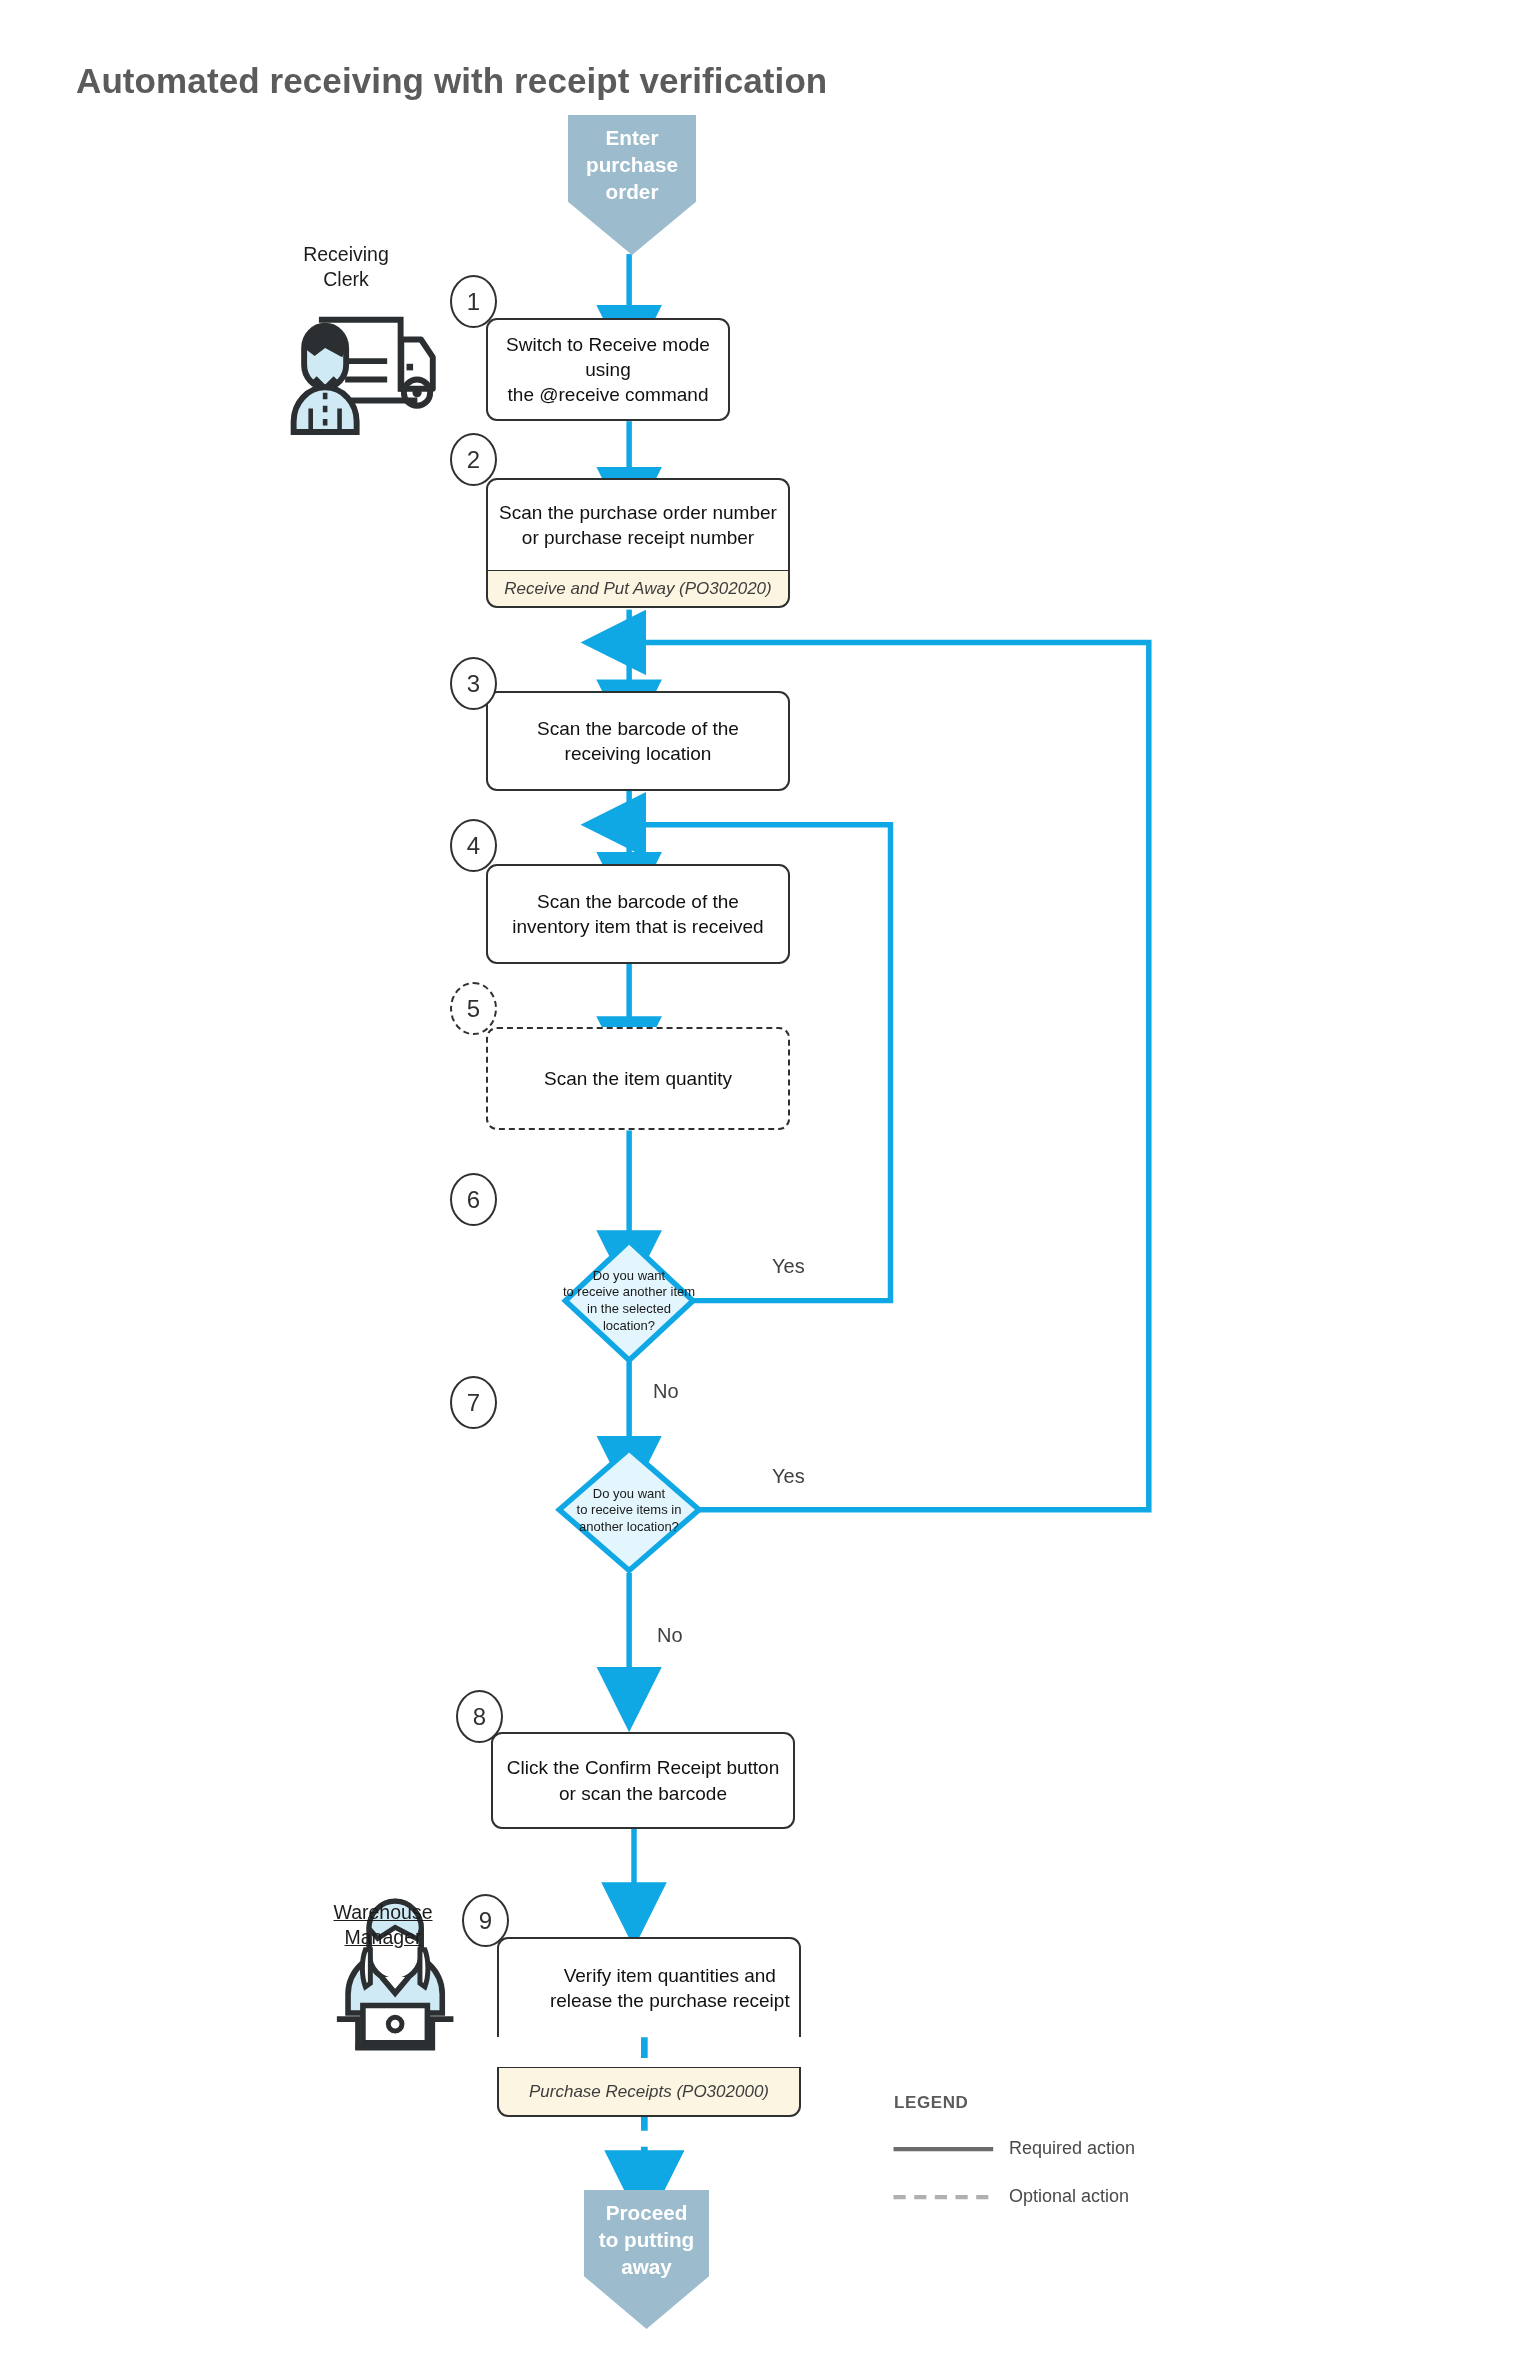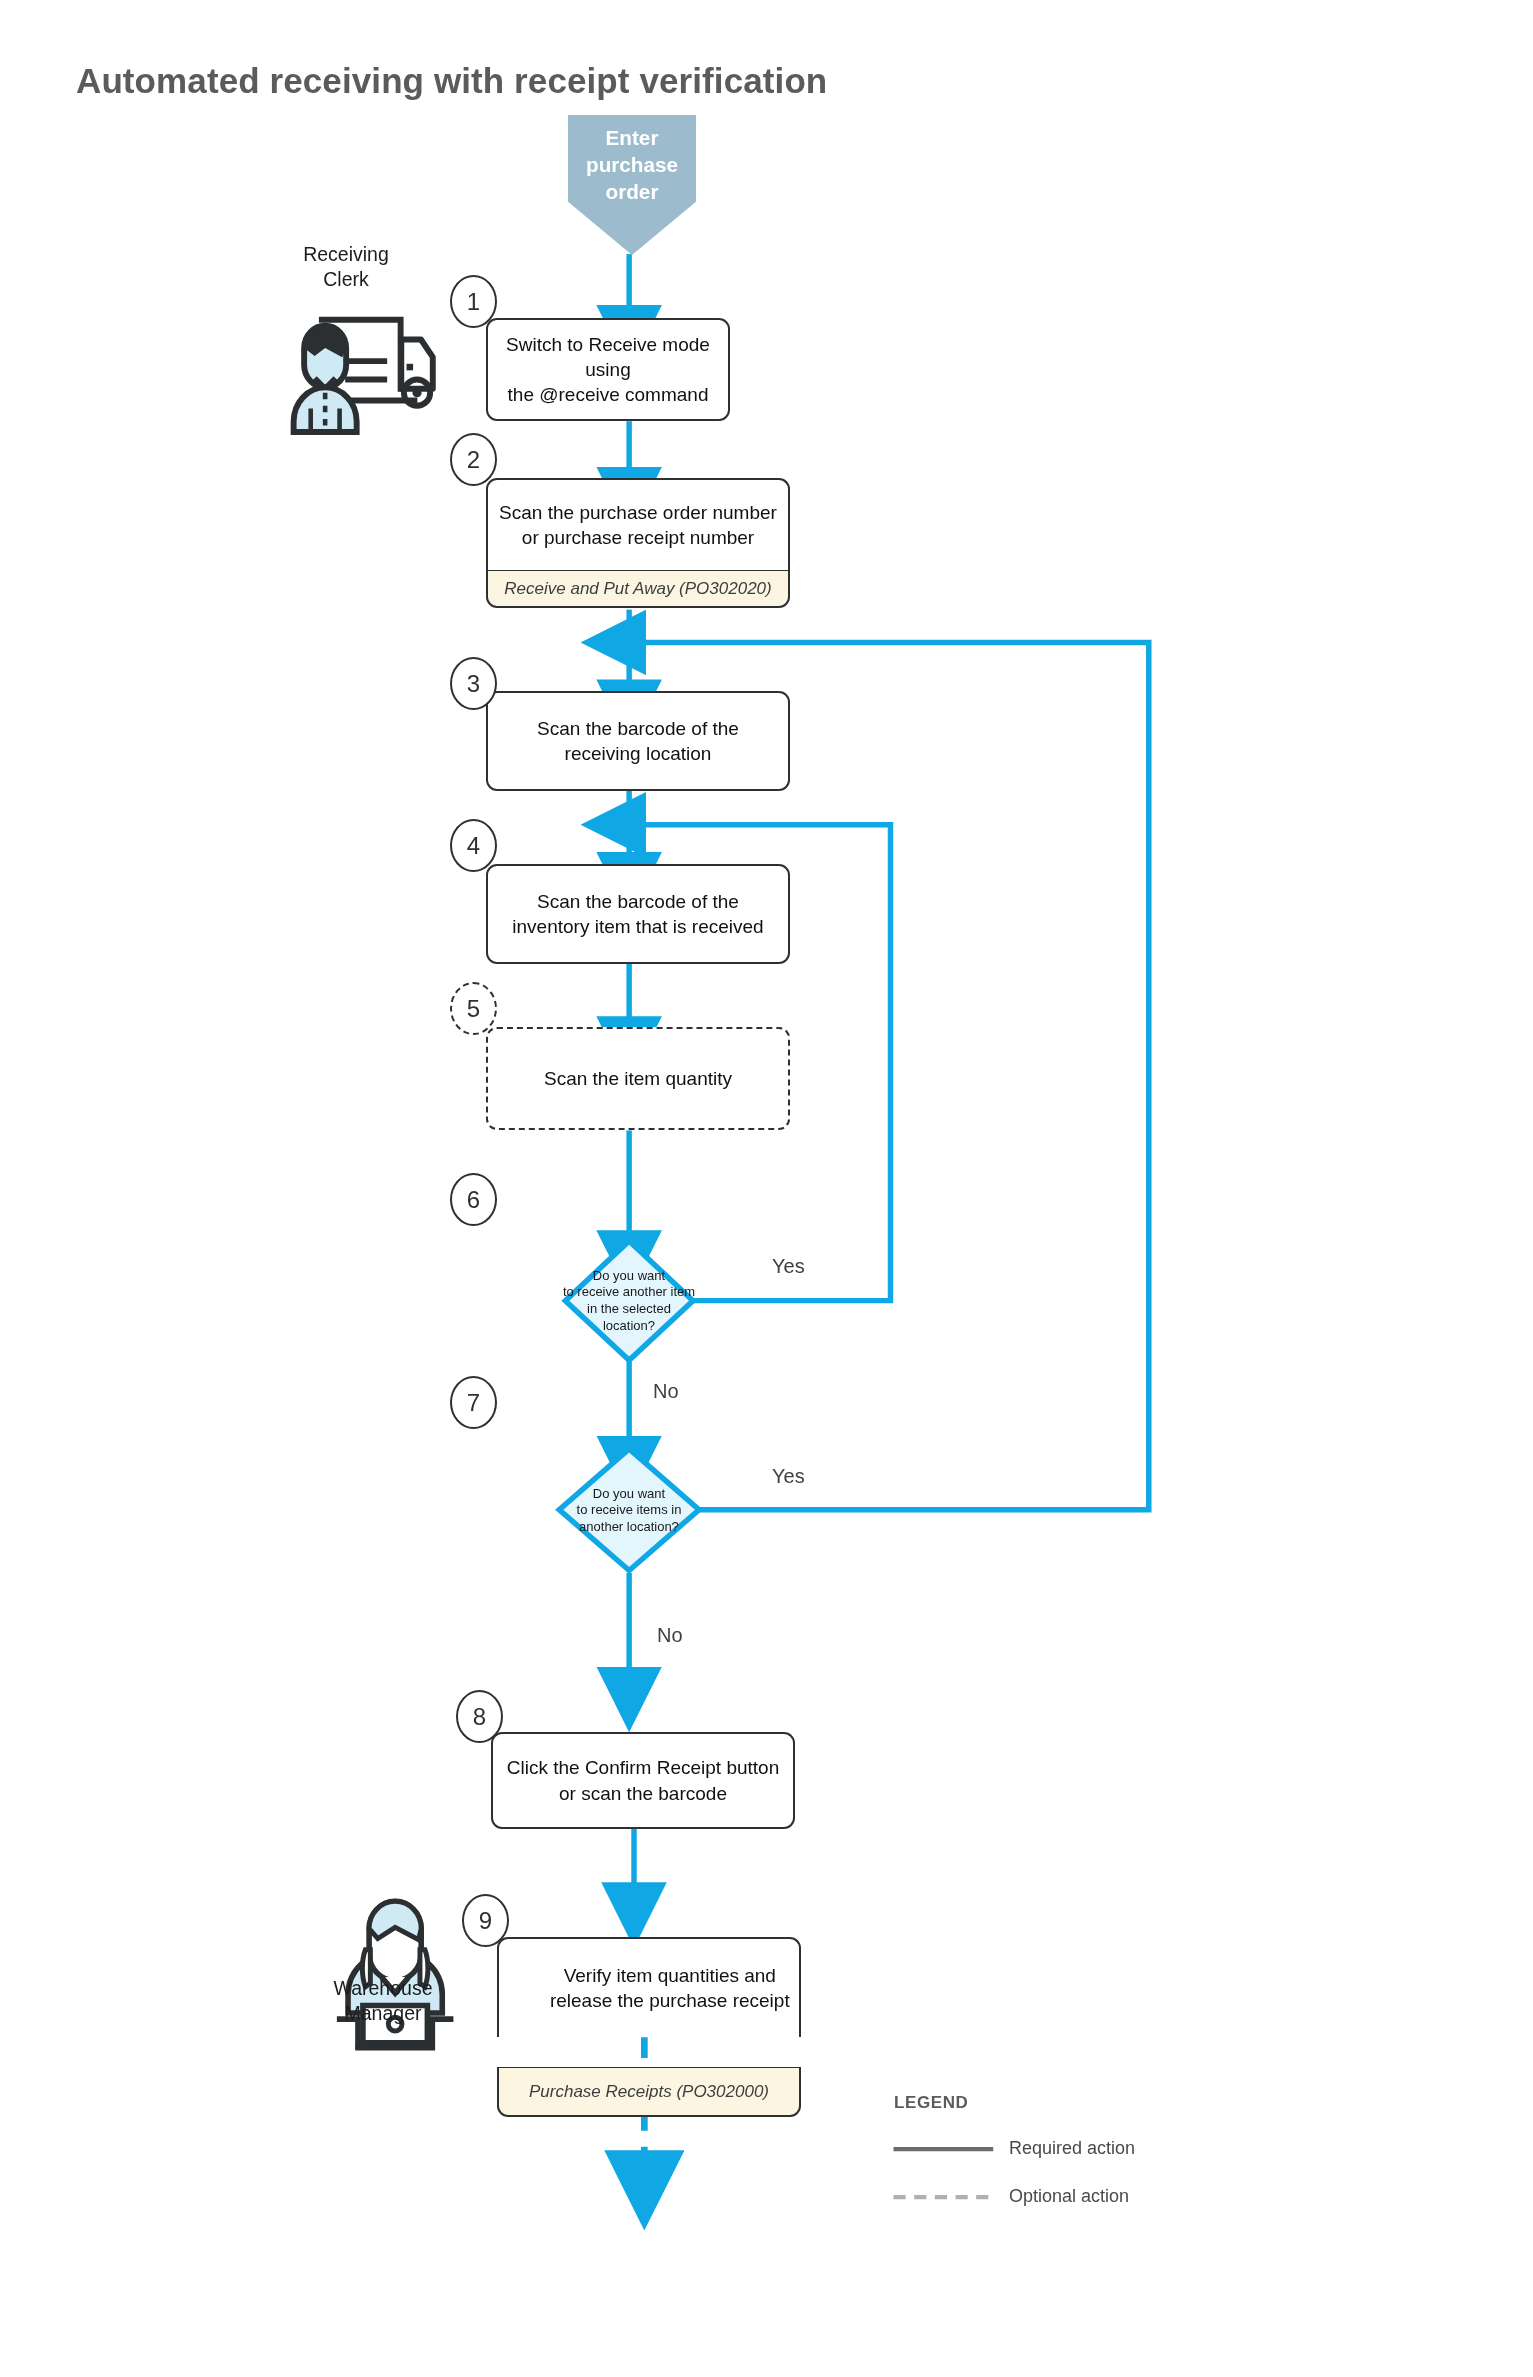--- a/index.html
+++ b/index.html
@@ -184,21 +184,21 @@
     <line x1="1470" y1="3536" x2="1634" y2="3536" stroke="#6B6B6B" stroke-width="7"></line>
     <line x1="1470" y1="3615" x2="1634" y2="3615" stroke="#B0B0B0" stroke-width="7" stroke-dasharray="20 14"></line>
   </svg>
 
   <div class="title">Automated receiving with receipt verification</div>
 
   <div class="pennant" style="left:568px;top:115px;width:128px;height:140px;">Enter<br>purchase<br>order</div>
 
   <div class="role-label" style="left:267px;top:242px;width:158px;">Receiving<br>Clerk</div>
 
-  <div class="role-label" style="left:304px;top:1976px;width:158px;">Warehouse<br>Manager</div>
+  <div class="role-label" style="left:304px;top:1900px;width:158px;text-decoration:underline;">Warehouse<br>Manager</div>
 
   <div class="bubble" style="left:450px;top:275px;">1</div>
   <div class="box" style="left:486px;top:318px;width:244px;height:103px;">
     <span class="boxtext">Switch to Receive mode using<br>the @receive command</span>
   </div>
 
   <div class="bubble" style="left:450px;top:433px;">2</div>
   <div class="box hasfoot" style="left:486px;top:478px;width:304px;height:92px;">
     <span class="boxtext">Scan the purchase order number<br>or purchase receipt number</span>
   </div>
@@ -237,19 +237,20 @@
   <div class="box" style="left:491px;top:1732px;width:304px;height:97px;">
     <span class="boxtext">Click the Confirm Receipt button<br>or scan the barcode</span>
   </div>
 
   <div class="bubble" style="left:462px;top:1894px;">9</div>
   <div class="box hasfoot" style="left:497px;top:1937px;width:304px;height:100px;padding-left:44px;">
     <span class="boxtext">Verify item quantities and<br>release the purchase receipt</span>
   </div>
   <div class="footer" style="left:497px;top:2035px;width:304px;height:50px;margin-top:32px;">Purchase Receipts (PO302000)</div>
 
+  <div class="pennant" style="left:584px;top:2190px;width:125px;height:139px;">Proceed<br>to putting<br>away</div>
 
   <div class="legend-title" style="left:894px;top:2093px;">LEGEND</div>
   <div class="legend-text" style="left:1009px;top:2138px;">Required action</div>
   <div class="legend-text" style="left:1009px;top:2186px;">Optional action</div>
 
 </div>
 
 
 </body></html>

